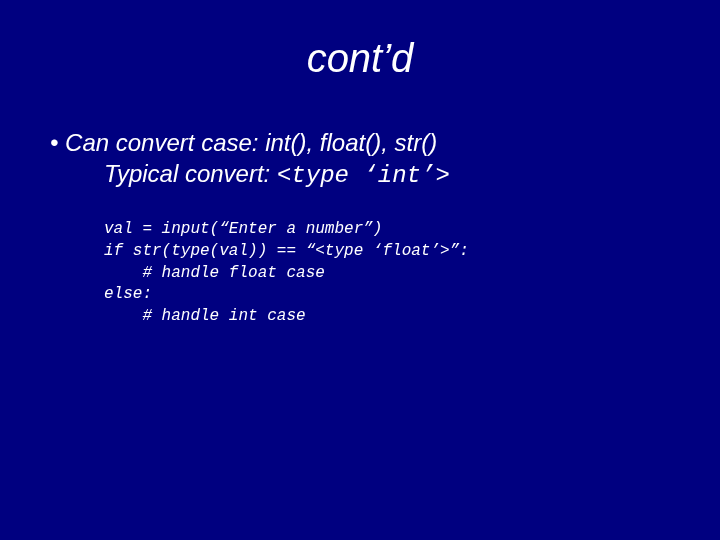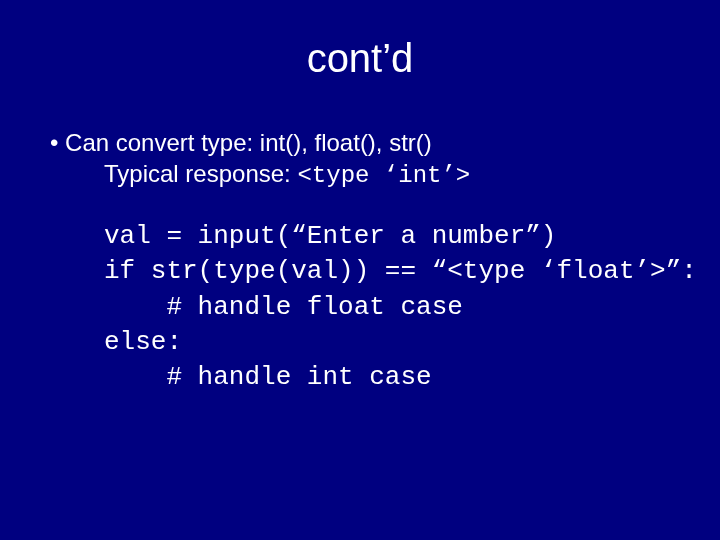--- a/index.html
+++ b/index.html
@@ -10,20 +10,21 @@
     background: #000080;
     color: #ffffff;
     font-family: Arial, Helvetica, sans-serif;
     overflow: hidden;
   }
   .slide {
     width: 720px;
     height: 472px;
     position: relative;
     box-sizing: border-box;
+    font-style: italic;
   }
   .title {
     text-align: center;
     font-size: 40px;
     font-weight: normal;
     padding-top: 36px;
     padding-bottom: 42px;
     font-family: Arial, Helvetica, sans-serif;
   }
   .body {
@@ -54,35 +55,35 @@
     text-indent: 0;
   }
   .code {
     font-family: "Courier New", Courier, monospace;
     font-size: 24px;
   }
   .codeblock {
     margin-top: 28px;
     padding-left: 62px;
     font-family: "Courier New", Courier, monospace;
-    font-size: 26px;
+    font-size: 16px;
     line-height: 1.35;
     white-space: pre;
   }
 </style>
 </head>
 <body>
 
 <div class="slide">
   <div class="title">cont’d</div>
 
   <div class="body">
-    <p class="bullet1">Can convert type:  int(),  float(),  str()</p>
+    <p class="bullet1">Can convert case:  int(),  float(),  str()</p>
     <p class="cont2">
-      <span>Typical response: </span><span class="code">&lt;type ‘int’&gt;</span>
+      <span>Typical convert: </span><span class="code">&lt;type ‘int’&gt;</span>
     </p>
 
     <div class="codeblock">val = input(“Enter a number”)
 if str(type(val)) == “&lt;type ‘float’&gt;”:
     # handle float case
 else:
     # handle int case</div>
   </div>
 </div>
 

